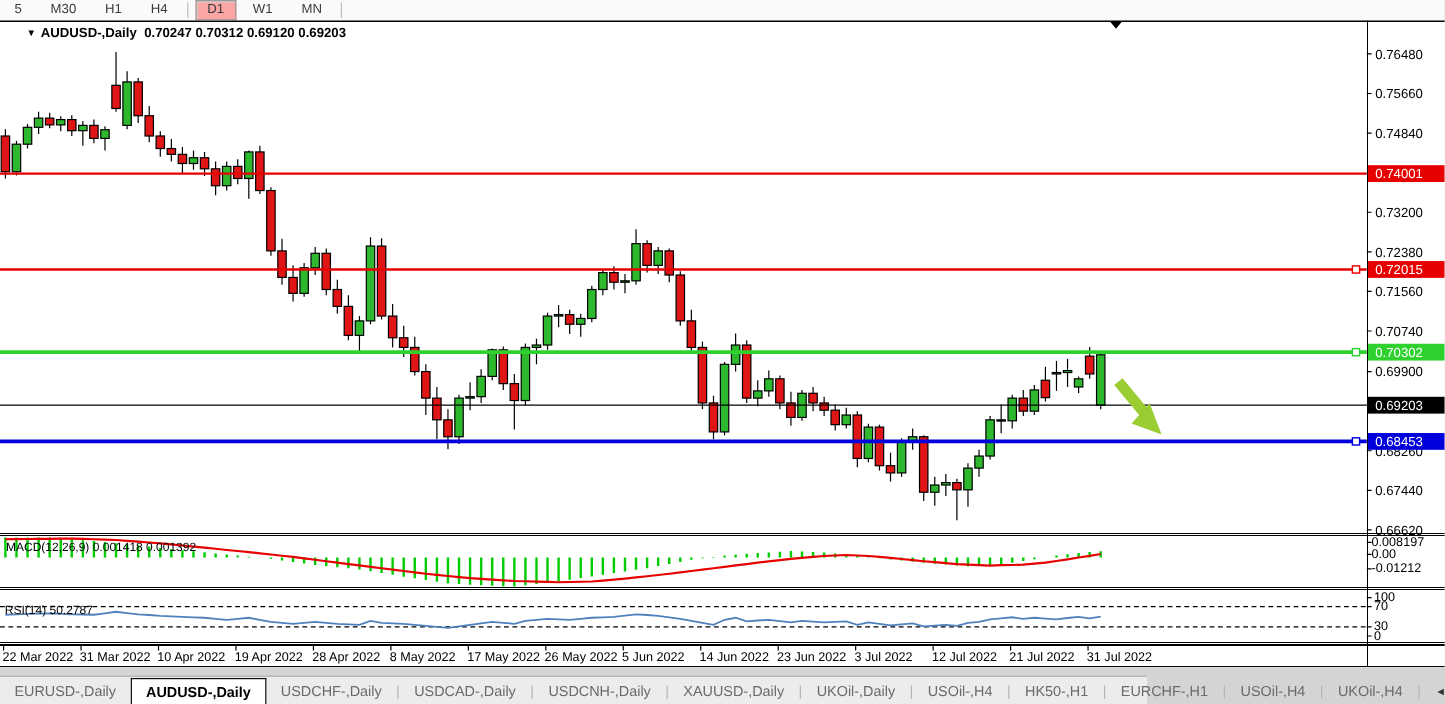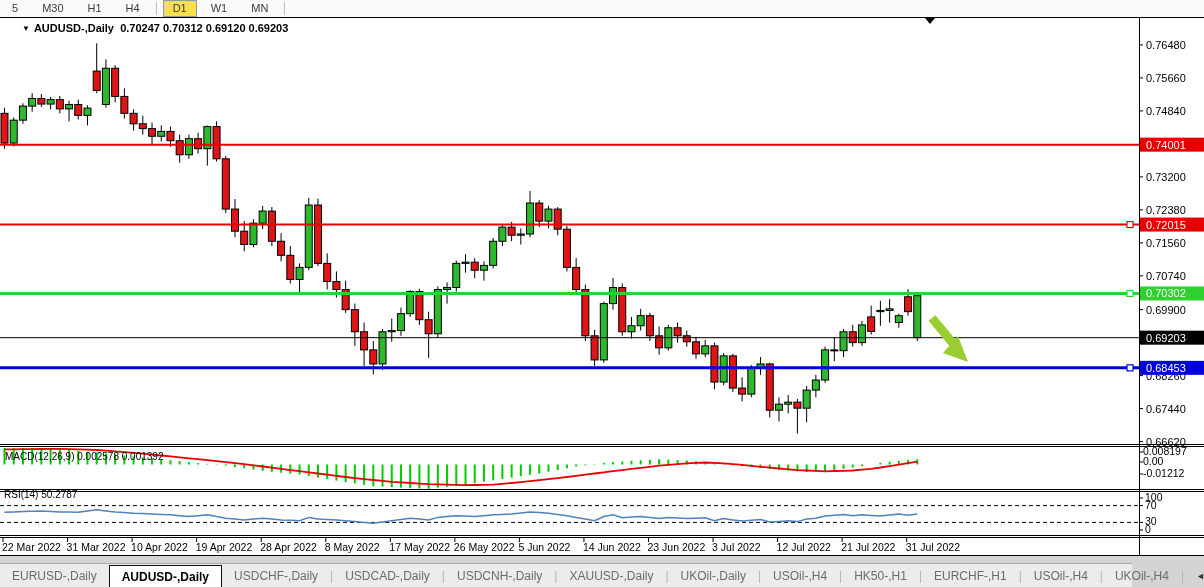--- a/index.html
+++ b/index.html
@@ -2,32 +2,32 @@
 <html><head>
 <meta charset="utf-8">
 <style>
   html,body{margin:0;padding:0;background:#d4d4d4;width:1204px;height:587px;overflow:hidden;
     font-family:"Liberation Sans",sans-serif;-webkit-font-smoothing:none;}
   #app{position:relative;width:1204px;height:587px;background:#d4d4d4;}
   
   #tfbar{position:absolute;left:0;top:0;width:1204px;height:17px;background:#fafafa;
     display:flex;align-items:center;font-size:11px;color:#3a3a3a;}
   .tf-btn{padding:1px 9px;margin:0 2px;border:1px solid transparent;line-height:13px;cursor:default;}
-  .tf-btn.active{background:#fde047;border:1px solid #9a9a9a;box-shadow:inset 1px 1px 0 #cfcfcf;}
+  .tf-btn.active{background:#fca5a5;border:1px solid #9a9a9a;box-shadow:inset 1px 1px 0 #cfcfcf;}
   .tf-sep{width:1px;height:13px;background:#bdbdbd;margin:0 4px;}
   
   #chartwrap{position:absolute;left:0;top:17px;width:1204px;height:539px;background:#fff;}
   #chartsvg{position:absolute;left:0;top:0;}
   .ovl{position:absolute;color:#000;white-space:nowrap;}
   #title{left:8px;top:5px;font-size:11px;font-weight:bold;margin-left:14px;}
   #title .tri{font-size:8px;vertical-align:1px;margin-right:4px;}
   #macdlab{left:5px;top:434px;font-size:10px;}
-  #rsilab{left:4px;top:472px;font-size:10px;}
+  #rsilab{left:4px;top:487px;font-size:10px;}
   
-  #tabbar{position:absolute;left:0;top:563px;width:1132px;height:24px;background:#ececec;
+  #tabbar{position:absolute;left:0;top:563px;width:956px;height:24px;background:#ececec;
     border-top:1px solid #a9a9a9;display:flex;align-items:stretch;font-size:12px;color:#6b6b6b;}
   .tab{display:flex;align-items:center;padding:0 12px;cursor:default;}
   .tab.active{background:#fff;border:1px solid #111;border-bottom:none;color:#000;font-weight:bold;margin-top:1px;}
   .tab-sep{display:flex;align-items:center;color:#b5b5b5;}
   #tabarrows{margin-left:auto;display:flex;align-items:center;gap:10px;padding:0 12px;color:#333;font-size:9px;}
   #tabarrows span{cursor:default;}
 </style>
 </head>
 <body>
 
@@ -445,21 +445,21 @@
         <line x1="777.5999999999999" y1="538" x2="777.5999999999999" y2="542" stroke="#000" stroke-width="1"></line>
         <text x="776.5999999999999" y="551" font-size="10.5" font-family="Liberation Sans, sans-serif" fill="#000">12 Jul 2022</text>
         <line x1="842.15" y1="538" x2="842.15" y2="542" stroke="#000" stroke-width="1"></line>
         <text x="841.15" y="551" font-size="10.5" font-family="Liberation Sans, sans-serif" fill="#000">21 Jul 2022</text>
         <line x1="906.6999999999999" y1="538" x2="906.6999999999999" y2="542" stroke="#000" stroke-width="1"></line>
         <text x="905.6999999999999" y="551" font-size="10.5" font-family="Liberation Sans, sans-serif" fill="#000">31 Jul 2022</text>
       </svg>
     <div class="ovl" id="title">
       <span class="tri">▼</span><span>AUDUSD-,Daily</span>&nbsp;&nbsp;<span>0.70247 0.70312 0.69120 0.69203</span>
     </div>
-    <div class="ovl" id="macdlab">MACD(12,26,9) 0.002578 0.001392</div>
+    <div class="ovl" id="macdlab">MACD(12,26,9) 0.001418 0.001392</div>
     <div class="ovl" id="rsilab">RSI(14) 50.2787</div>
   </div>
 
   <div id="tabbar">
       <span class="tab">EURUSD-,Daily</span>
       <span class="tab active">AUDUSD-,Daily</span>
       <span class="tab">USDCHF-,Daily</span>
       <span class="tab-sep">|</span>
       <span class="tab">USDCAD-,Daily</span>
       <span class="tab-sep">|</span>

